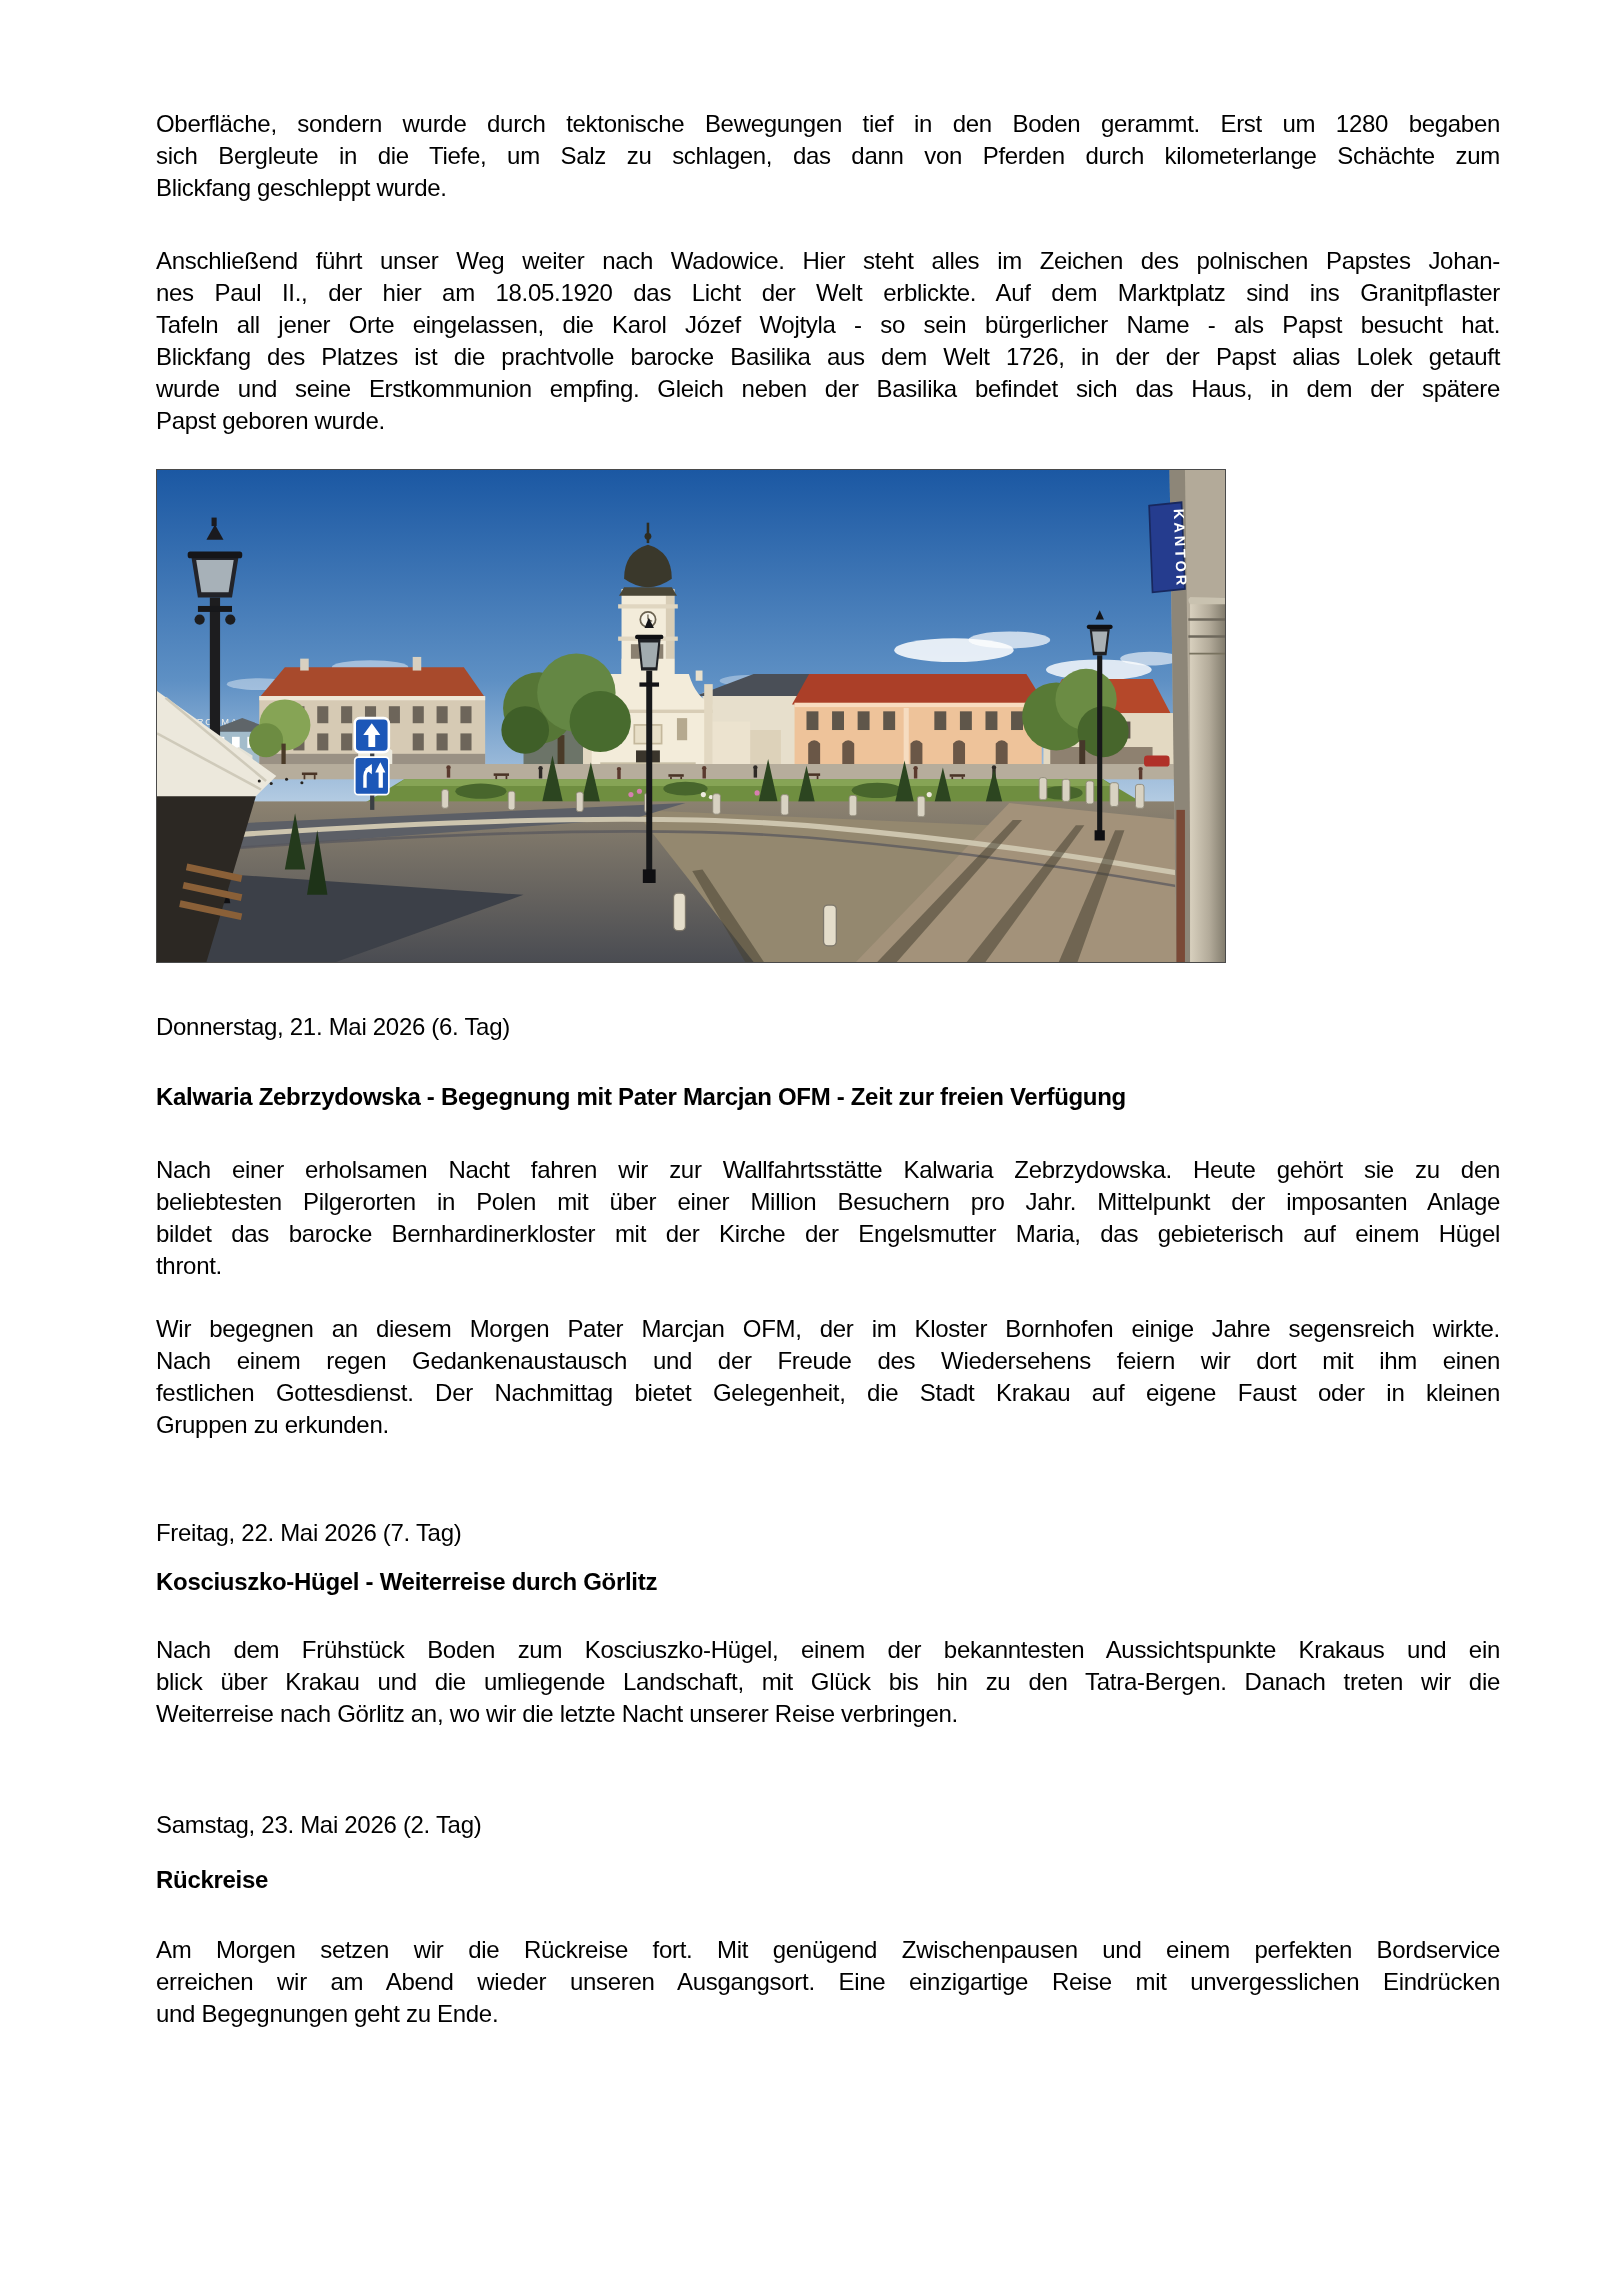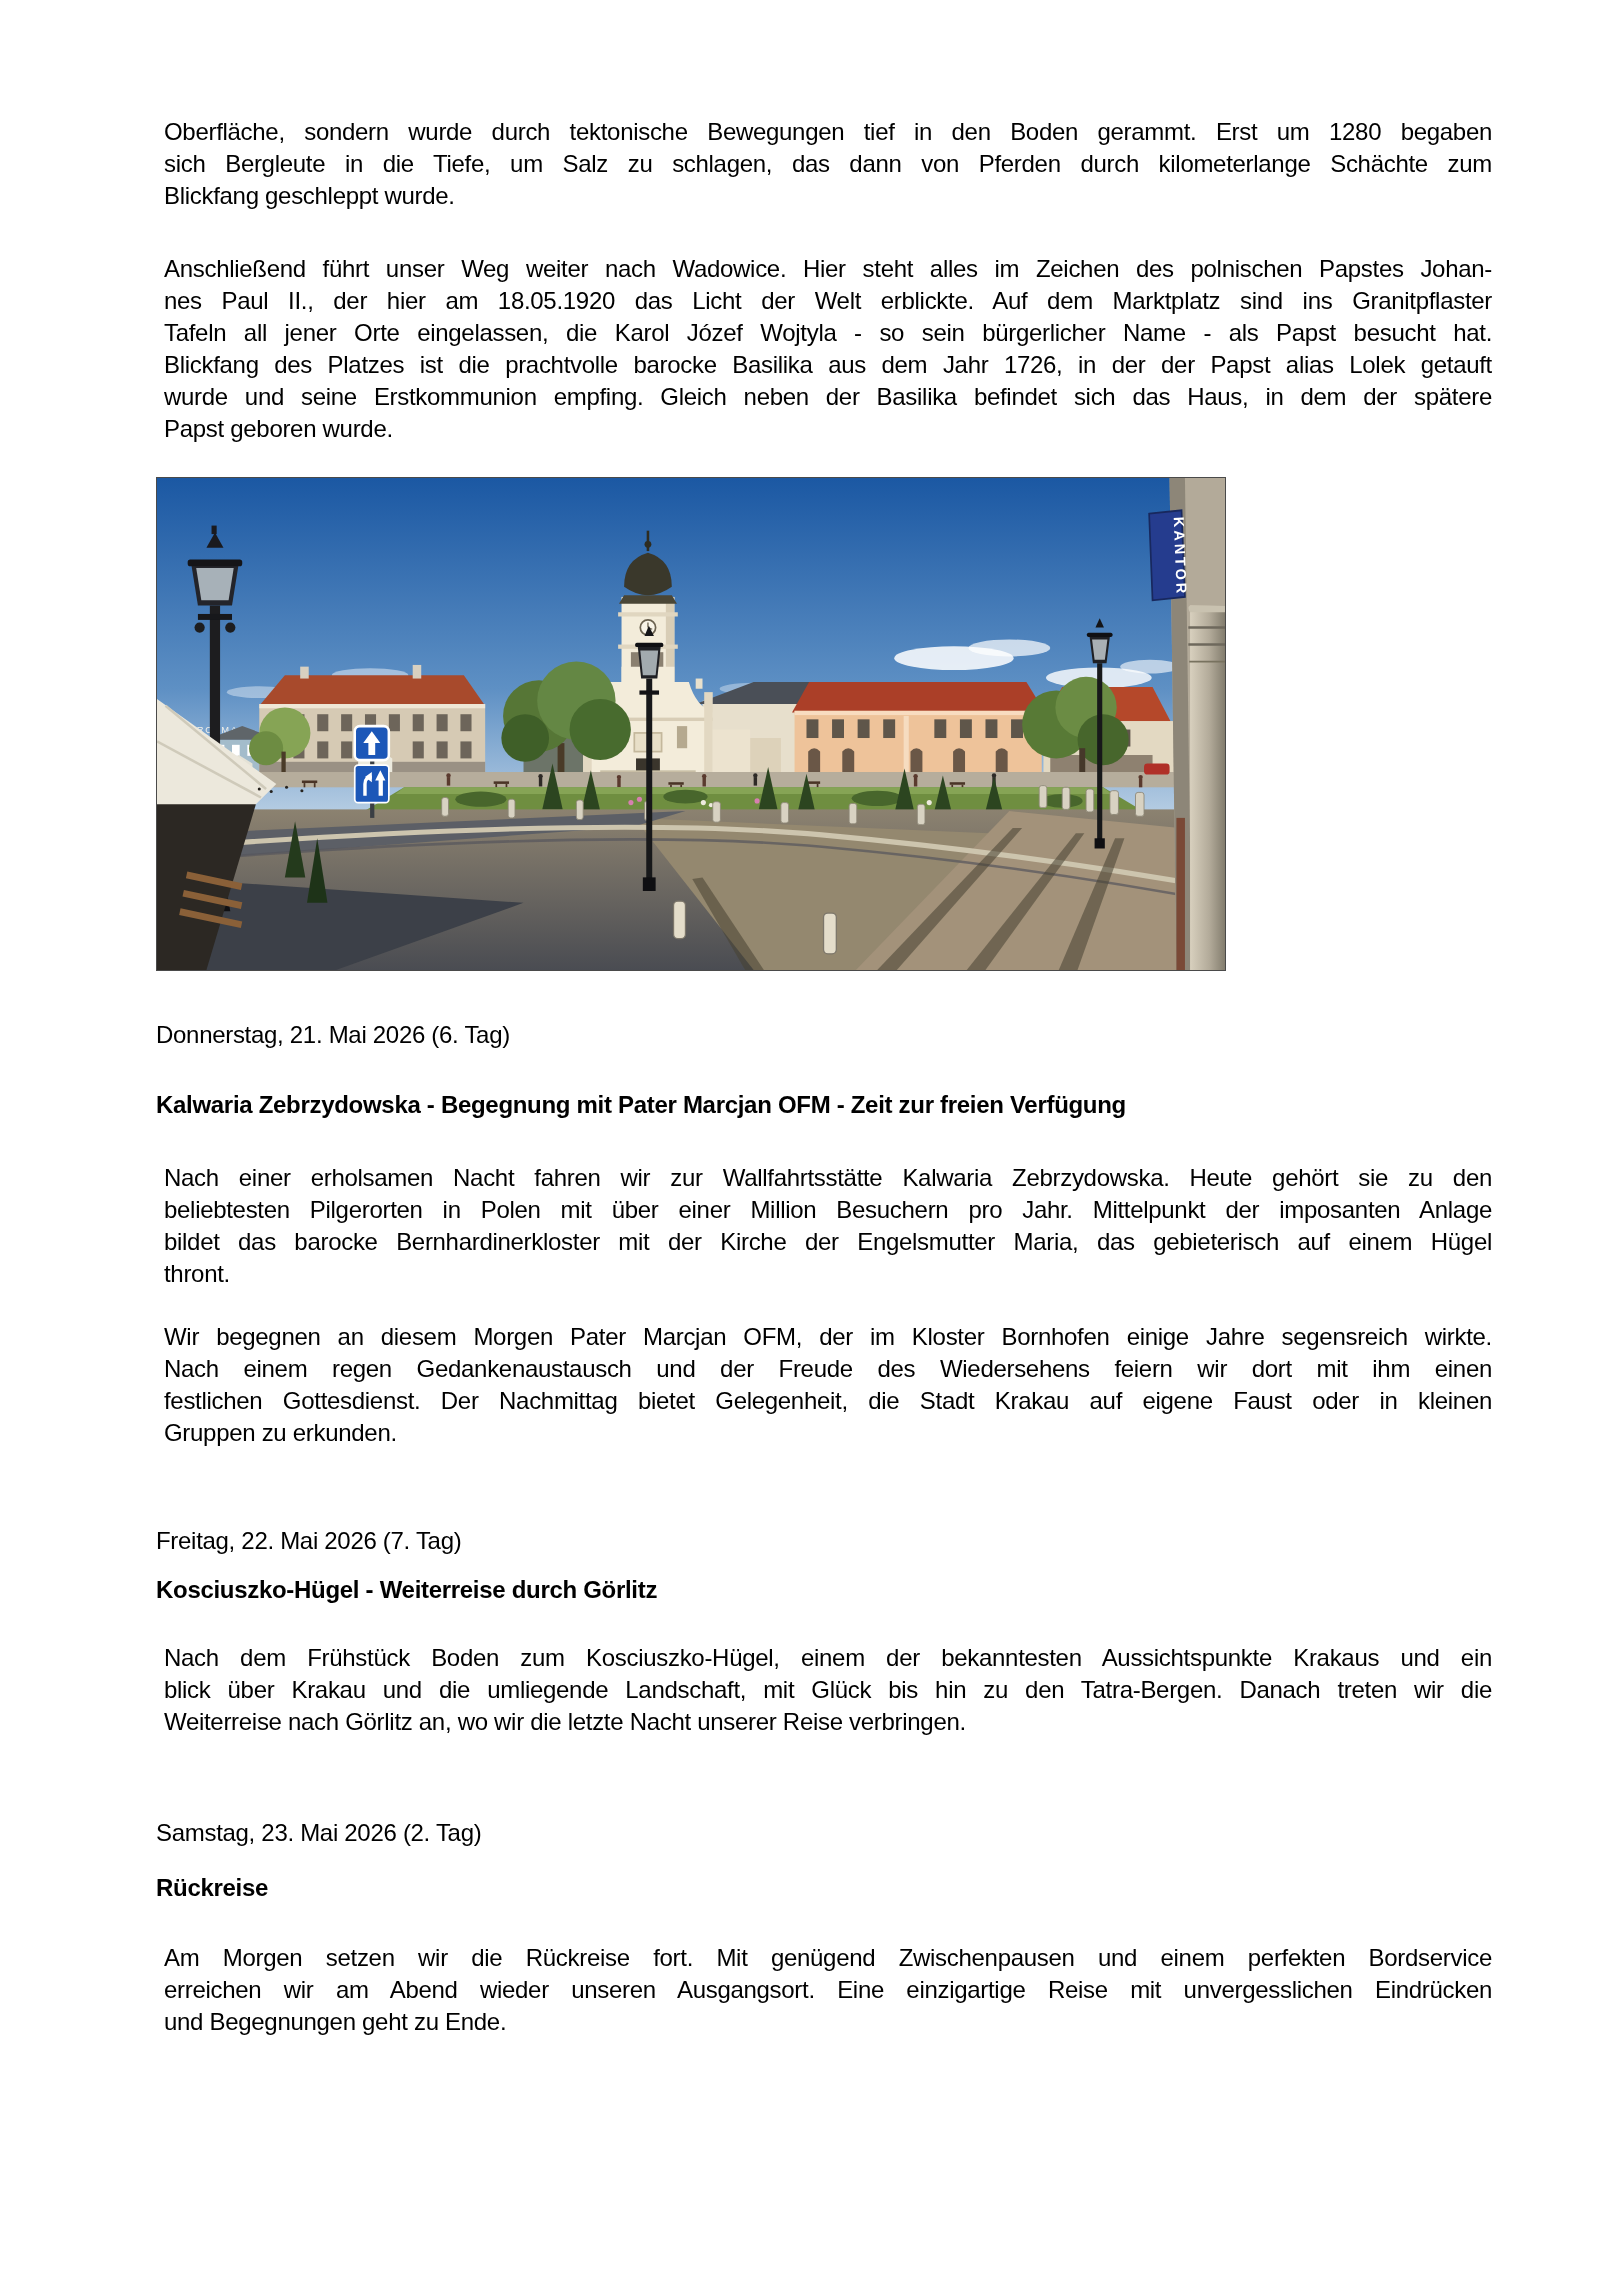--- a/index.html
+++ b/index.html
@@ -1,20 +1,20 @@
 <!DOCTYPE html>
 <html style="font-size:13.7px"><head>
 <meta charset="utf-8">
 <style>
   html,body{margin:0;padding:0;background:#e9e9e9;}
   .page{position:relative;width:1623px;height:2295px;background:#ffffff;overflow:hidden;
         font-family:"Liberation Sans",sans-serif;color:#000;}
   .content{position:absolute;left:156px;top:108px;width:1344px;
            font-size:24px;line-height:32px;letter-spacing:-0.3px;}
-  .para{margin:8px;}
+  .para{margin:0;}
   .para .j{text-align:justify;text-align-last:justify;}
   .date-line{margin-top:0;}
   .heading{font-weight:700;}
   .photo-frame{width:1070px;height:494px;margin-top:32px;border:0.9px solid #4a4a4a;box-sizing:border-box;}
   .photo-frame svg{display:block;width:100%;height:100%;}
   .mt48{margin-top:41px;} .mt36{margin-top:31px;} .mt56{margin-top:48px;}
   .mt44{margin-top:38px;} .mt89{margin-top:76px;} .mt20{margin-top:17px;}
   .mt42{margin-top:36px;} .mt93{margin-top:79px;} .mt27{margin-top:23px;}
 </style>
 </head>
@@ -26,21 +26,21 @@
     <div class="para">
         <div class="j">Oberfläche, sondern wurde durch tektonische Bewegungen tief in den Boden gerammt. Erst um 1280 begaben</div>
         <div class="j">sich Bergleute in die Tiefe, um Salz zu schlagen, das dann von Pferden durch kilometerlange Schächte zum</div>
         <div class="">Blickfang geschleppt wurde.</div>
       </div>
 
     <div class="para mt48">
         <div class="j">Anschließend führt unser Weg weiter nach Wadowice. Hier steht alles im Zeichen des polnischen Papstes Johan-</div>
         <div class="j">nes Paul II., der hier am 18.05.1920 das Licht der Welt erblickte. Auf dem Marktplatz sind ins Granitpflaster</div>
         <div class="j">Tafeln all jener Orte eingelassen, die Karol Józef Wojtyla - so sein bürgerlicher Name - als Papst besucht hat.</div>
-        <div class="j">Blickfang des Platzes ist die prachtvolle barocke Basilika aus dem Jahr 1726, in der der Papst alias Lolek getauft</div>
+        <div class="j">Blickfang des Platzes ist die prachtvolle barocke Basilika aus dem Welt 1726, in der der Papst alias Lolek getauft</div>
         <div class="j">wurde und seine Erstkommunion empfing. Gleich neben der Basilika befindet sich das Haus, in dem der spätere</div>
         <div class="">Papst geboren wurde.</div>
       </div>
 
     <div class="photo-frame">
       <svg viewBox="0 0 1253 579" preserveAspectRatio="none" xmlns="http://www.w3.org/2000/svg" style="font-size:28px">
         <defs>
           <linearGradient id="skyG" x1="0" y1="0" x2="0" y2="1">
             <stop offset="0" stop-color="#1b58a3"></stop>
             <stop offset="0.62" stop-color="#5e90c4"></stop>

